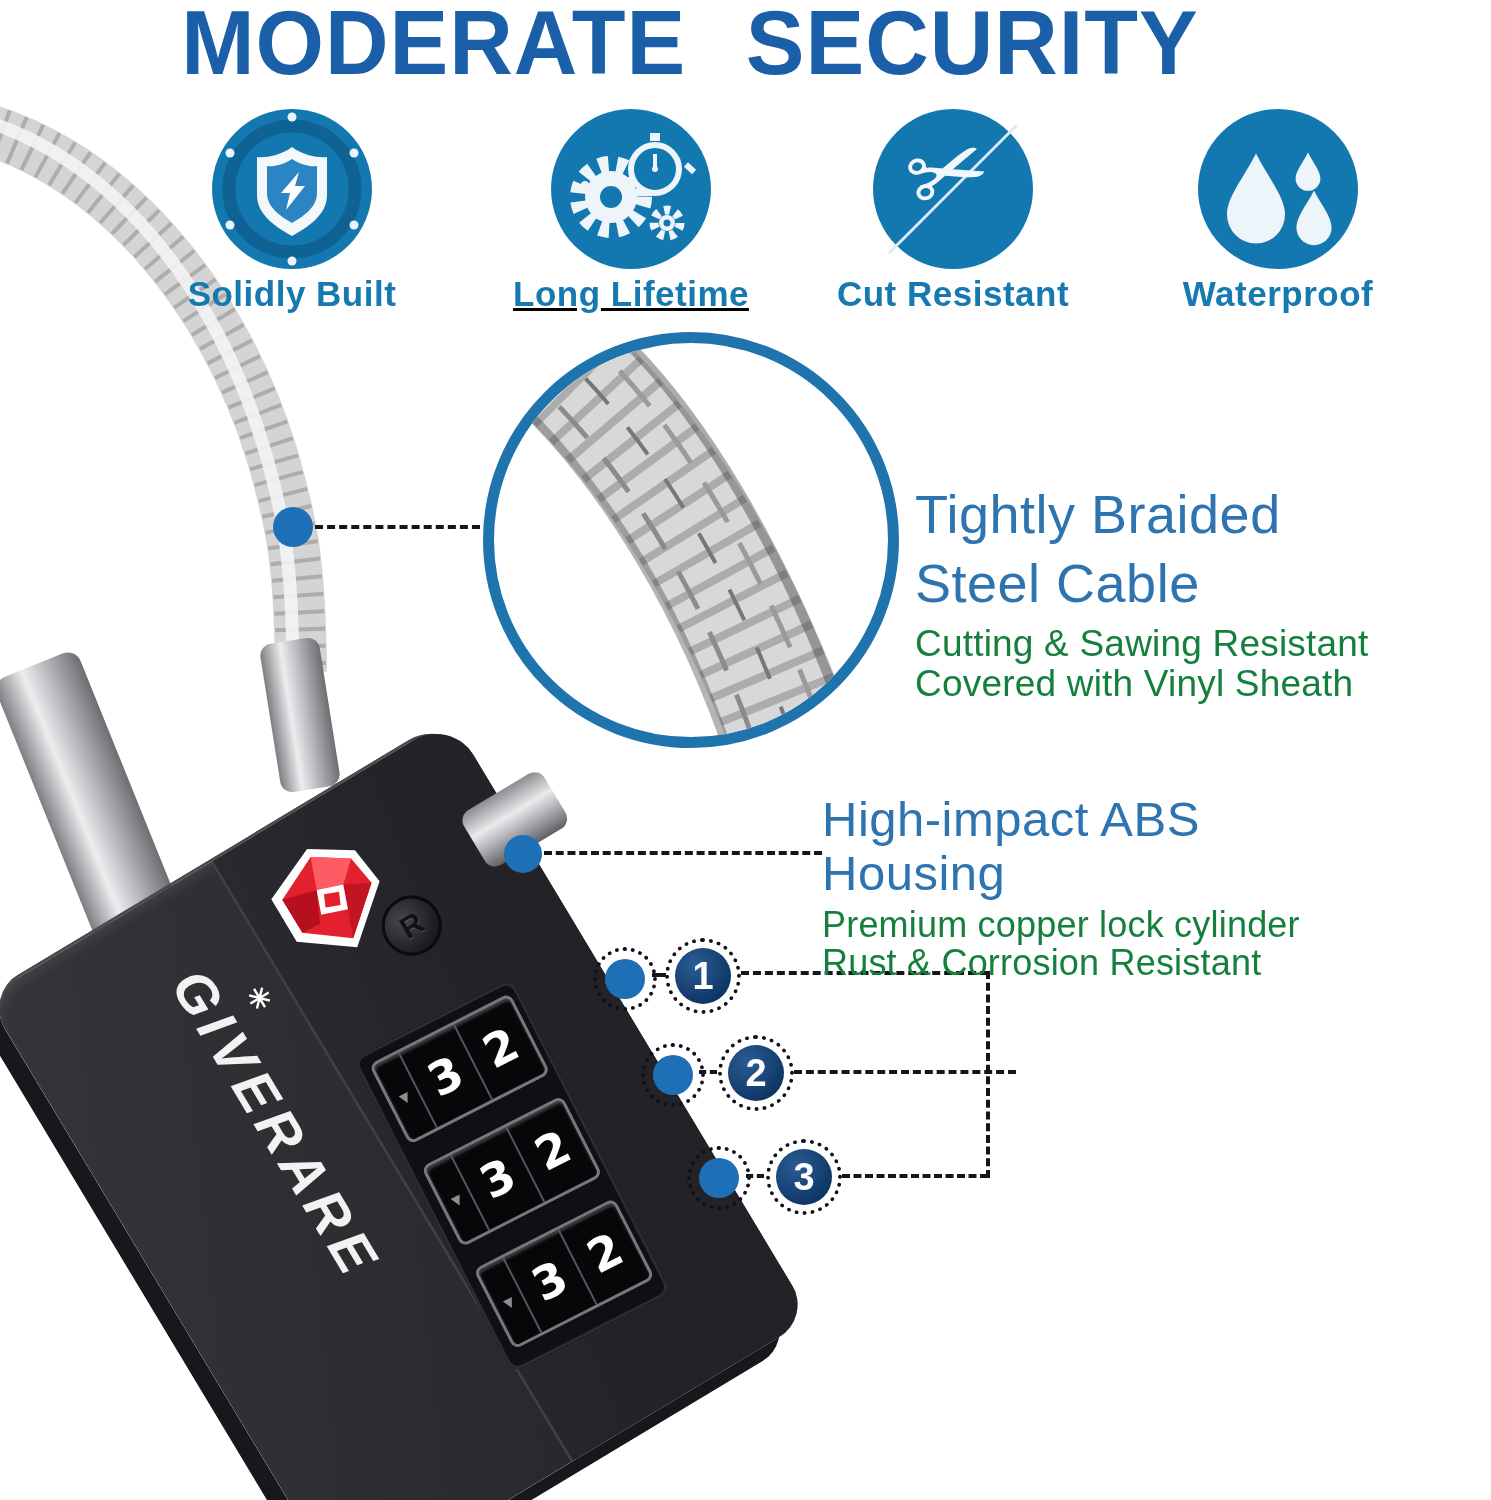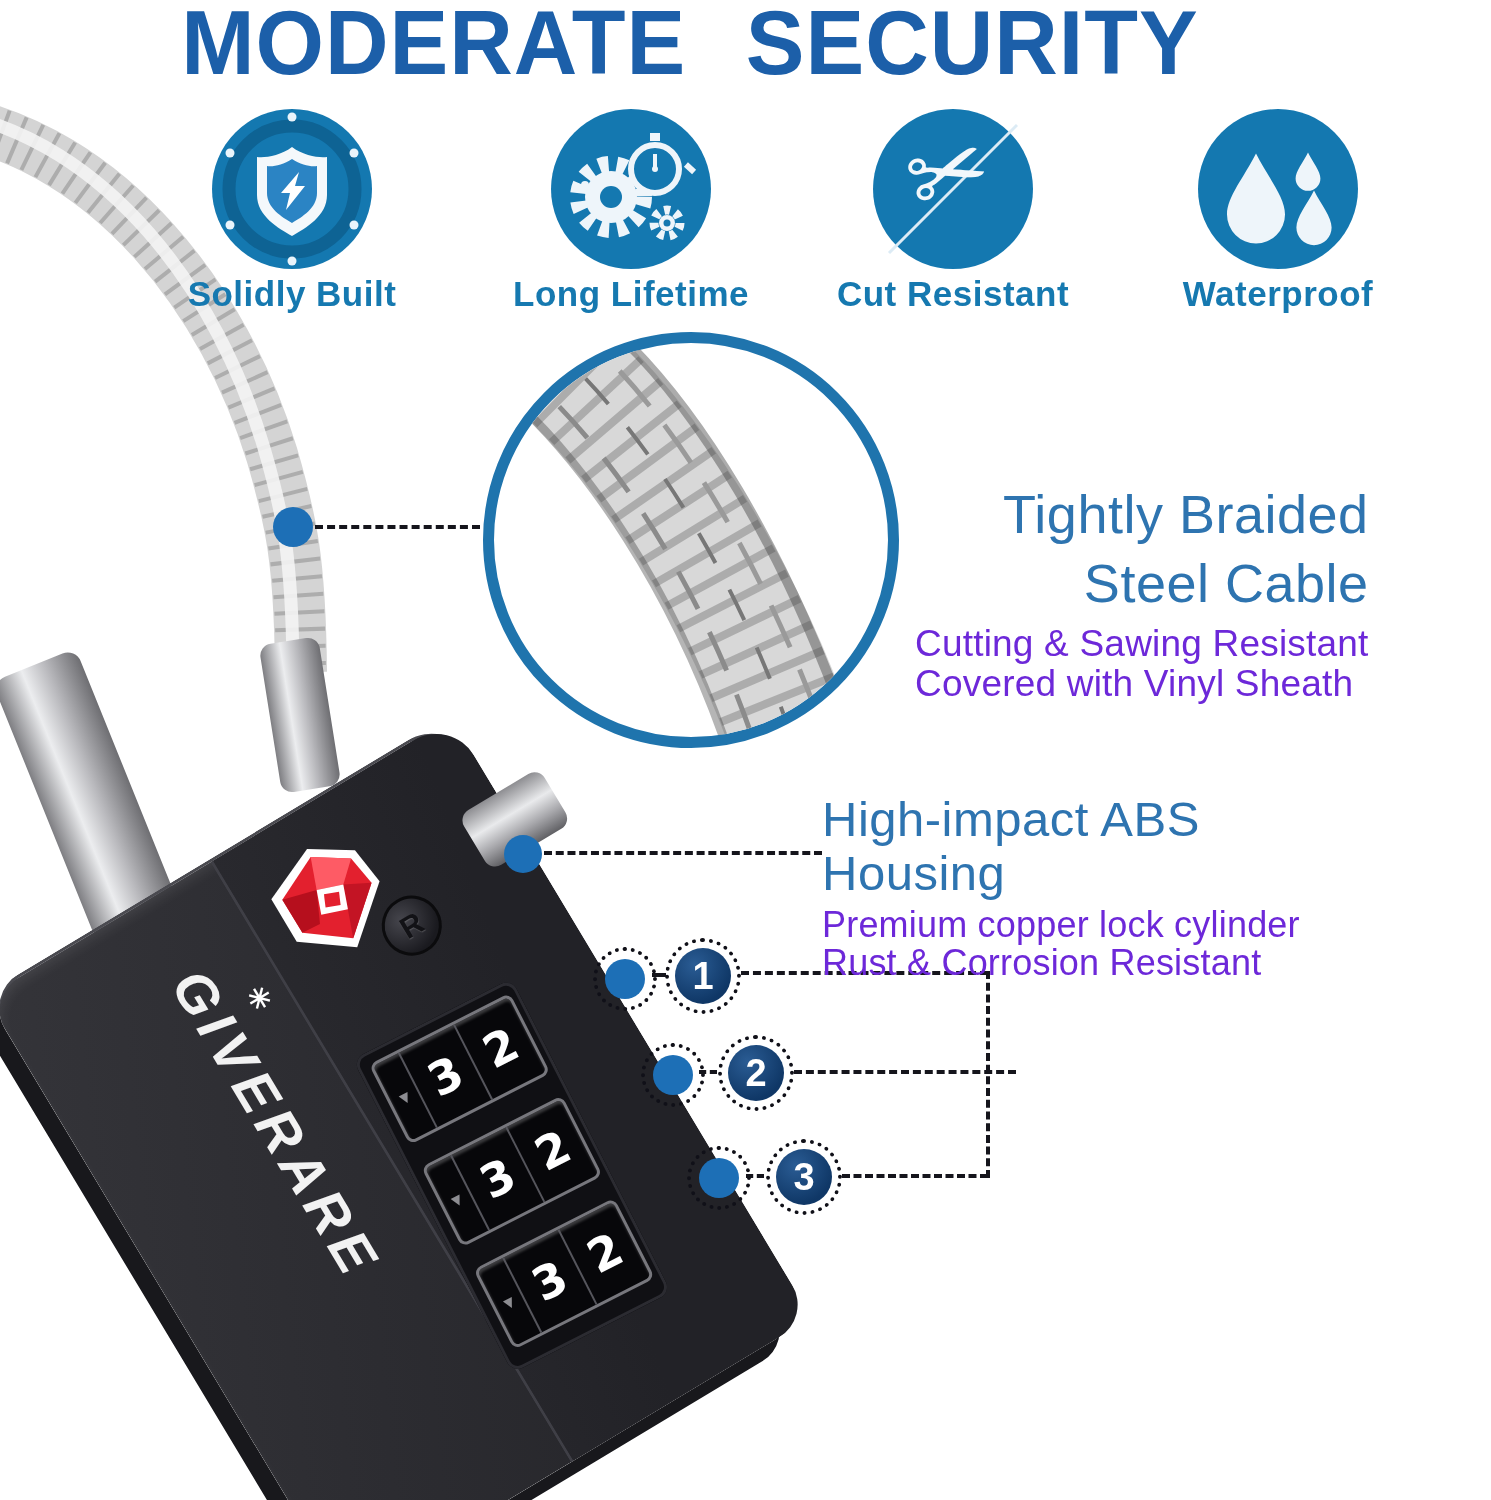--- a/index.html
+++ b/index.html
@@ -26,23 +26,23 @@
         display:flex;align-items:center;justify-content:center;z-index:8;background:rgba(255,255,255,.0);}
   .rdot i{display:block;width:40px;height:40px;border-radius:50%;background:#1d6fb6;}
   .badge{position:absolute;width:68px;height:68px;border-radius:50%;border:4px dotted #101018;
          display:flex;align-items:center;justify-content:center;z-index:8;}
   .badge b{display:flex;align-items:center;justify-content:center;width:56px;height:56px;border-radius:50%;
            background:radial-gradient(circle at 35% 30%, #2a5c94, #0f3766 72%);
            color:#fff;font-size:38px;font-weight:bold;font-family:"Liberation Sans",sans-serif;}
 
   
   .heading{color:#2e74b0;font-weight:400;letter-spacing:0.5px;}
-  .sub{color:#6d28d9;font-weight:400;letter-spacing:0.2px;}
+  .sub{color:#15803d;font-weight:400;letter-spacing:0.2px;}
   .cable-text{position:absolute;left:915px;top:480px;z-index:9;}
-  .cable-text .heading{font-size:54px;line-height:1.28;text-align:right;}
+  .cable-text .heading{font-size:54px;line-height:1.28;}
   .cable-text .sub{font-size:37px;line-height:1.08;margin-top:6px;}
   .housing-text{position:absolute;left:822px;top:793px;z-index:9;}
   .housing-text .heading{font-size:49px;line-height:1.1;}
   .housing-text .sub{font-size:36px;line-height:1.05;margin-top:5px;}
   .combo-text{position:absolute;left:1020px;top:1040px;z-index:9;}
   .combo-text .heading{font-size:50px;line-height:1.1;}
   .combo-text .sub{font-size:36px;line-height:1.05;margin-top:4px;}
 
   
   .magnifier{position:absolute;left:483px;top:332px;width:394px;height:394px;border-radius:50%;
@@ -113,21 +113,21 @@
           <circle cx="-62" cy="36" r="4.5"></circle>
           <circle cx="-62" cy="-36" r="4.5"></circle>
       </g>
       <path d="M0,-42 C12,-33 27,-31 35,-32 L35,6 C35,27 14,39 0,47 C-14,39 -35,27 -35,6 L-35,-32 C-27,-31 -12,-33 0,-42 Z" fill="#f4f8fb"></path>
       <path d="M0,-30 C9,-24 19,-22 25,-23 L25,4 C25,19 10,28 0,34 C-10,28 -25,19 -25,4 L-25,-23 C-19,-22 -9,-24 0,-30 Z" fill="#2b84c4"></path>
       <polygon points="7,-17 -11,4 -2,4 -6,21 13,-3 3,-3" fill="#ffffff"></polygon>
     </svg>
     <div class="lbl">Solidly Built</div>
   </div>
 
-  <div class="feat" style="left:470px;top:108px;">
+  <div class="feat" style="left:470px;top:108px;text-decoration:underline;">
     <svg class="circ" viewBox="-81 -81 162 162">
       <circle r="80" fill="#1478b0"></circle>
       <g transform="translate(-20,8)">
         <circle r="33" fill="none" stroke="#eef5fa" stroke-width="16" stroke-dasharray="9.5 8.4"></circle>
         <circle r="26" fill="#eef5fa"></circle>
           <circle r="11" fill="#1478b0"></circle>
       </g>
       <g transform="translate(24,-20)">
         <circle r="24" fill="#1478b0" stroke="#eef5fa" stroke-width="6"></circle>
         <rect x="-5" y="-36" width="10" height="8" fill="#eef5fa"></rect>

